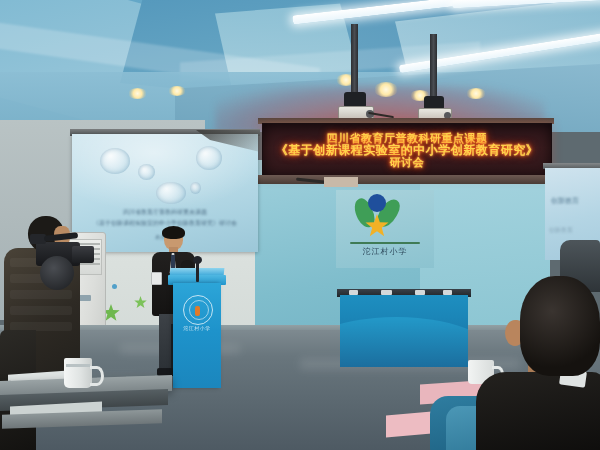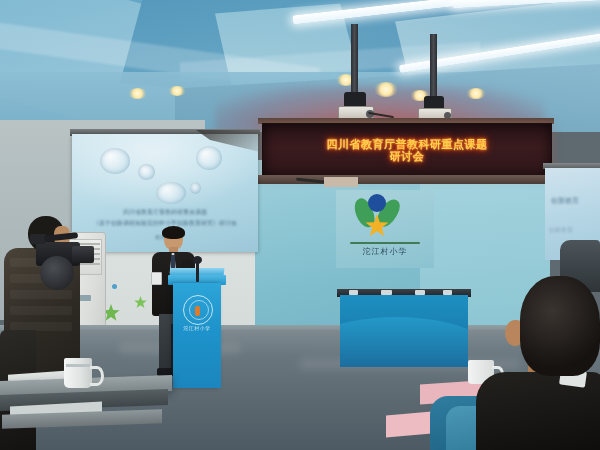--- a/index.html
+++ b/index.html
@@ -222,20 +222,21 @@
       <div class="abs tan-stripe" style="left:0;top:6px;width:60px;height:5px;"></div>
       <div class="abs tan-stripe" style="left:0;top:104px;width:60px;height:6px;"></div>
     </div>
 
     <div class="abs wall-blue"></div>
     <div class="abs wall-blue2"></div>
 
     <div id="ledframe-top" class="abs"></div>
     <div id="led" class="abs">
       <div class="ledline l1">四川省教育厅普教科研重点课题</div>
+      <div class="ledline l2">《基于创新课程实验室的中小学创新教育研究》</div>
       <div class="ledline l3">研讨会</div>
     </div>
     <div id="ledframe-bot" class="abs"></div>
     <div class="abs ledwire" style="left:296px;top:60px;width:46px;height:3px;transform:rotate(6deg);"></div>
     <div class="abs" style="left:324px;top:57px;width:34px;height:10px;background:#c8b9a8;"></div>
 
     <div id="logoplaque" class="abs">
       <div class="logo-leafL"></div>
       <div class="logo-leafR"></div>
       <div class="logo-circ"></div>

